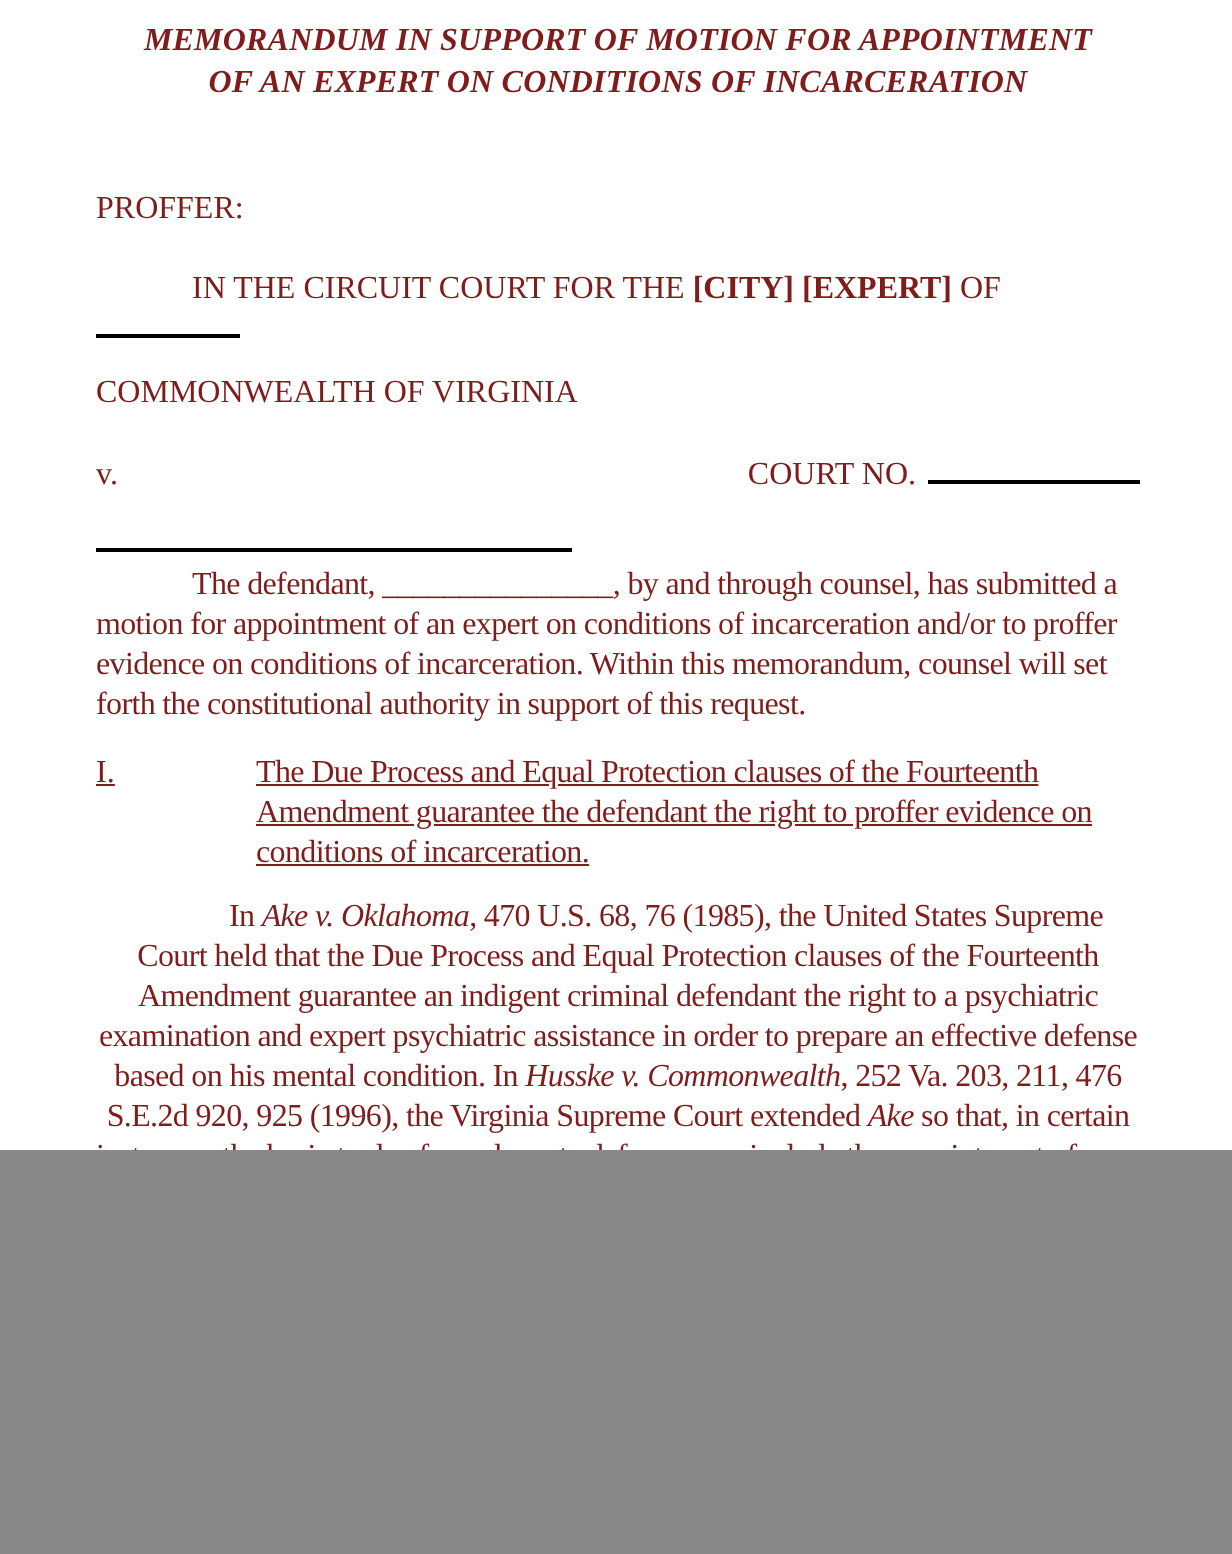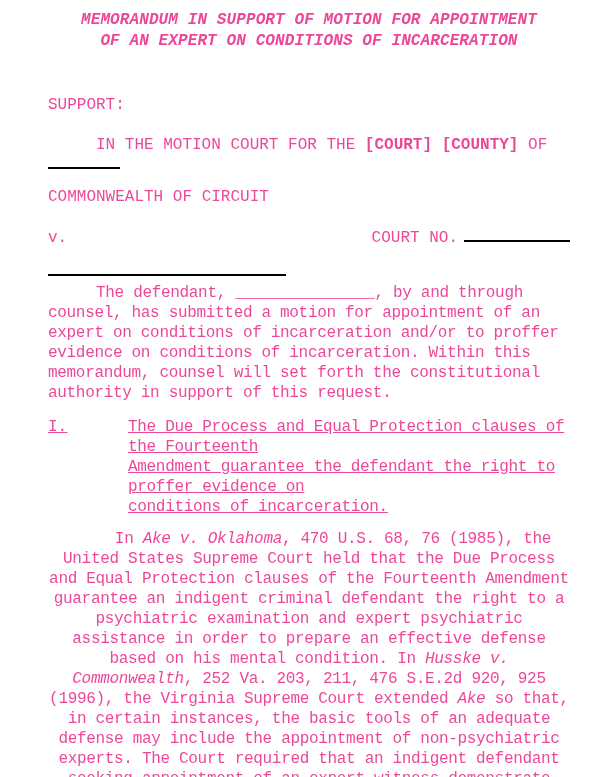--- a/index.html
+++ b/index.html
@@ -1,27 +1,27 @@
 <!DOCTYPE html>
 <html><head>
 <meta charset="utf-8">
 <style>
   html, body { margin: 0; padding: 0; background: #888; }
   .page {
     position: relative;
     width: 616px;
-    height: 777px;
+    height: 575px;
     margin: 0 auto;
     background: #ffffff;
     box-sizing: border-box;
     padding: 10px 46px 0 48px;
-    font-family: Liberation Mono, monospace;
+    font-family: Liberation Serif, serif;
     font-size: 16px;
     line-height: 20px;
-    color: #ec4899;
+    color: #7f1d1d;
     overflow: hidden;
   }
   .doc-title {
     margin: 0;
     font-size: 16px;
     font-weight: bold;
     font-style: italic;
     text-align: center;
     white-space: pre-line;
     line-height: 21px;
@@ -84,27 +84,27 @@
   .it { font-style: italic; }
 </style>
 </head>
 <body>
 
 <div class="page">
 
   <h1 class="doc-title">MEMORANDUM IN SUPPORT OF MOTION FOR APPOINTMENT
 OF AN EXPERT ON CONDITIONS OF INCARCERATION</h1>
 
-  <div class="state-heading">SUPPORT:</div>
+  <div class="state-heading">PROFFER:</div>
 
-  <div class="court-line"><span>IN THE MOTION COURT FOR THE </span><span class="bold">[COURT] [COUNTY]</span><span> OF</span></div>
+  <div class="court-line"><span>IN THE CIRCUIT COURT FOR THE </span><span class="bold">[CITY] [EXPERT]</span><span> OF</span></div>
 
   <div class="blank short"></div>
 
-  <div class="plaintiff">COMMONWEALTH OF CIRCUIT</div>
+  <div class="plaintiff">COMMONWEALTH OF VIRGINIA</div>
 
   <div class="vs-row">
     <span>v.</span>
     <span>
       <span>COURT NO.</span><span class="case-no-blank"></span>
     </span>
   </div>
 
   <div class="blank long"></div>
 

